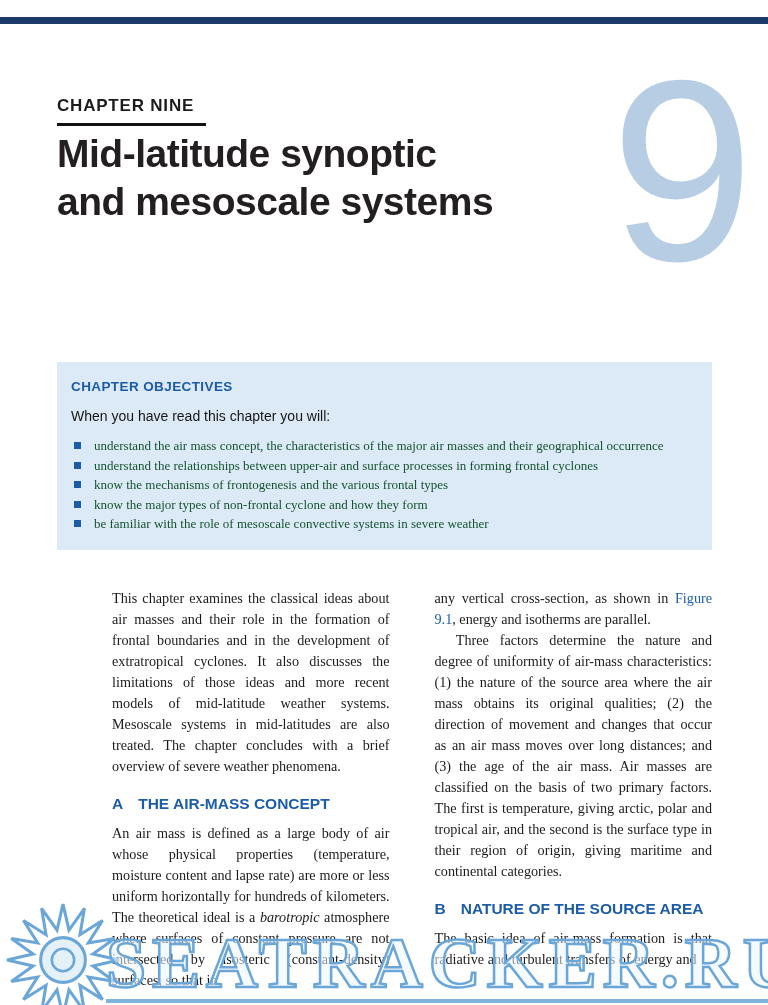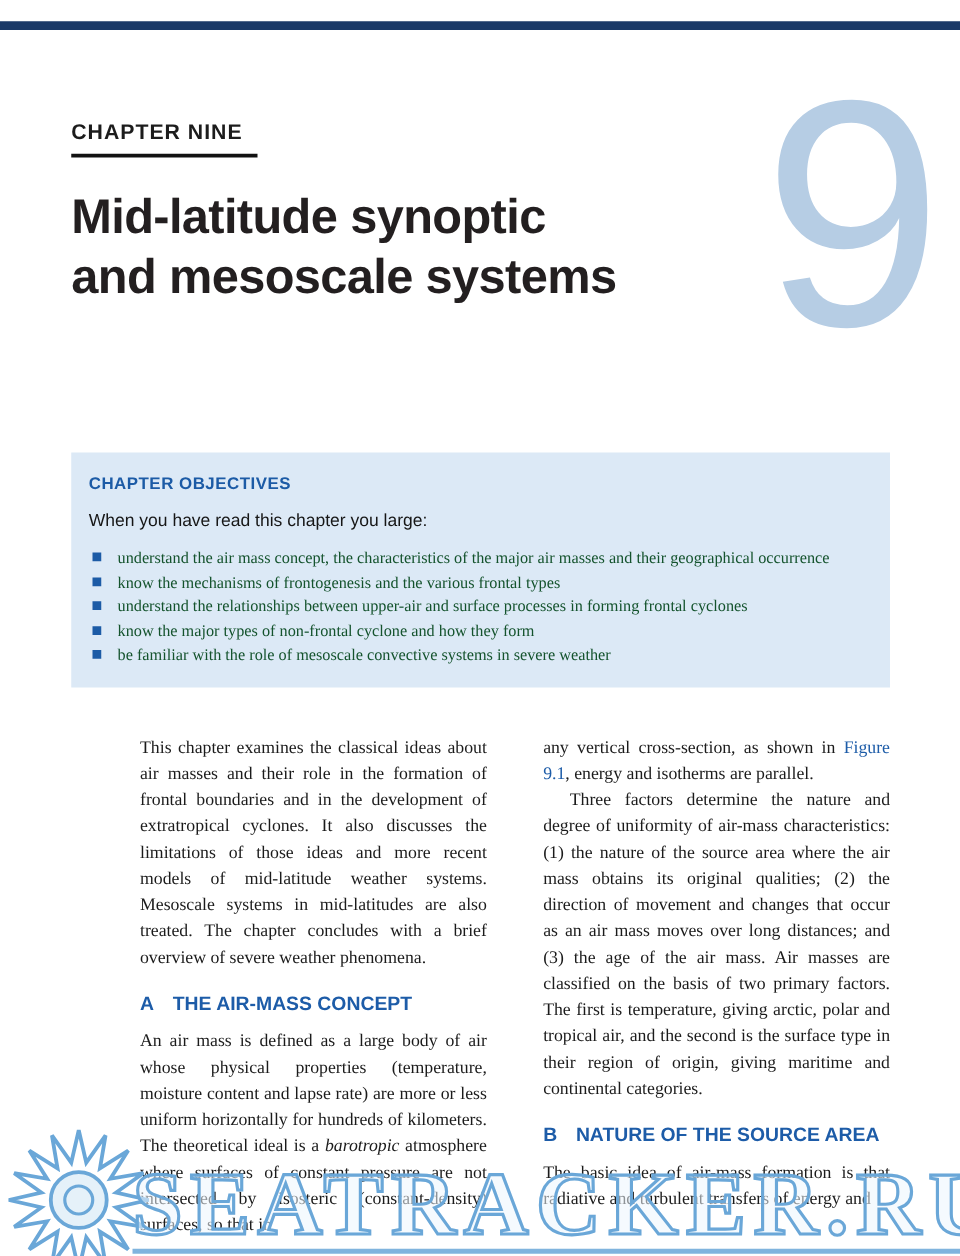--- a/index.html
+++ b/index.html
@@ -20,21 +20,21 @@
     position: absolute; bottom: 4px; left: 0; width: 100%; height: 7px;
     background: #1b3a68;
   }
   .chapter-label {
     position: absolute; top: 84px; left: 57px;
     font-size: 17px; font-weight: bold; letter-spacing: 0.8px; color: #1c1c1c;
     padding-bottom: 7px; padding-right: 12px;
     border-bottom: 3.5px solid #121212;
   }
   .page-title {
-    position: absolute; top: 138px; left: 57px; width: 500px;
+    position: absolute; top: 118px; left: 57px; width: 500px;
     font-size: 39px; font-weight: bold; color: #231f20;
     line-height: 1.22; letter-spacing: -0.5px;
   }
   .chapter-numeral {
     position: absolute; top: 30px; right: 14px;
     font-size: 258px; line-height: 1; color: #b6cde4;
     font-family: "Liberation Sans", sans-serif; font-weight: 400;
   }
   .objectives {
     position: absolute; top: 350px; left: 57px; width: 655px;
@@ -101,33 +101,33 @@
 
   <div class="page-title">
     <span style="display:block;">Mid-latitude synoptic</span>
     <span style="display:block;">and mesoscale systems</span>
   </div>
 
   <div class="chapter-numeral">9</div>
 
   <div class="objectives">
     <div class="obj-heading">CHAPTER OBJECTIVES</div>
-    <div class="obj-intro">When you have read this chapter you large:</div>
+    <div class="obj-intro">When you have read this chapter you will:</div>
     <ul class="obj-list">
       <li class="obj-item">
         <span class="bullet"></span>
         <span>understand the air mass concept, the characteristics of the major air masses and their geographical occurrence</span>
       </li>
       <li class="obj-item">
         <span class="bullet"></span>
-        <span>know the mechanisms of frontogenesis and the various frontal types</span>
+        <span>understand the relationships between upper-air and surface processes in forming frontal cyclones</span>
       </li>
       <li class="obj-item">
         <span class="bullet"></span>
-        <span>understand the relationships between upper-air and surface processes in forming frontal cyclones</span>
+        <span>know the mechanisms of frontogenesis and the various frontal types</span>
       </li>
       <li class="obj-item">
         <span class="bullet"></span>
         <span>know the major types of non-frontal cyclone and how they form</span>
       </li>
       <li class="obj-item">
         <span class="bullet"></span>
         <span>be familiar with the role of mesoscale convective systems in severe weather</span>
       </li>
     </ul>

